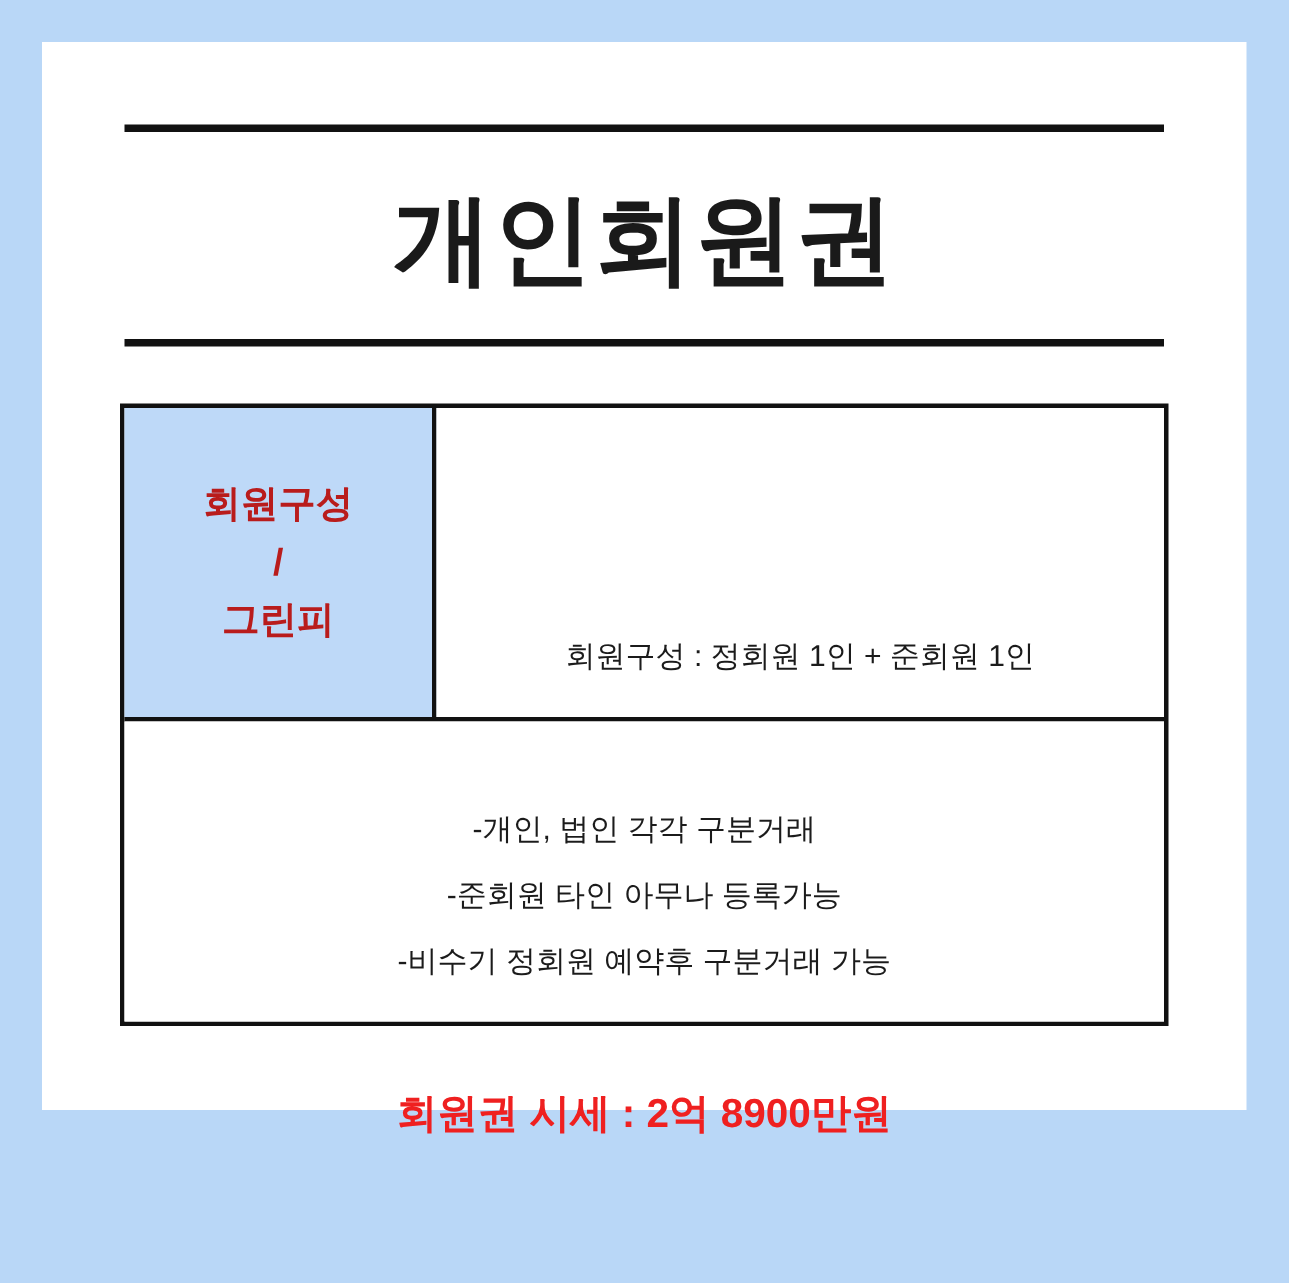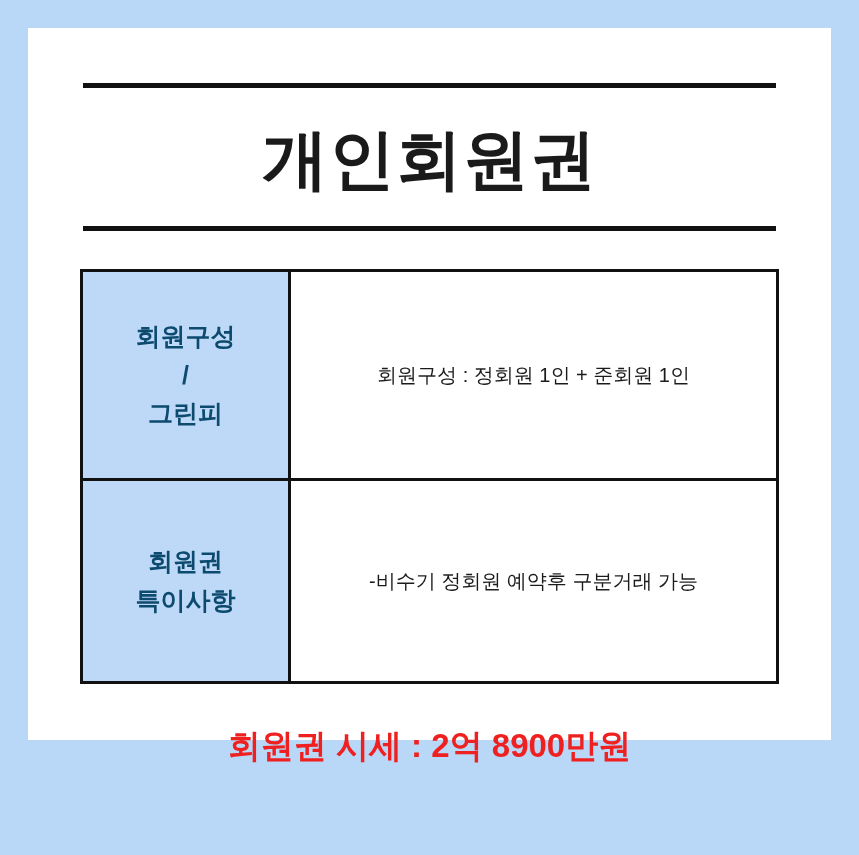--- a/index.html
+++ b/index.html
@@ -64,49 +64,49 @@
     display: flex;
     flex-direction: column;
     align-items: center;
     justify-content: center;
     box-sizing: border-box;
     padding: 10px 4px;
   }
   .cell-label .lbl-line {
     font-size: 25px;
     font-weight: bold;
-    color: #0c4a6e;
+    color: #b91c1c;
     line-height: 1.55;
     text-align: center;
     white-space: nowrap;
   }
   .cell-body {
     flex: 1;
     background: #ffffff;
     display: flex;
     flex-direction: column;
     align-items: center;
-    justify-content: center;
+    justify-content: flex-end;
     box-sizing: border-box;
     padding: 18px 10px;
   }
   .cell-body .line {
     font-size: 20px;
     color: #1b1b1b;
     line-height: 1.5;
     padding: 7px 0;
     text-align: center;
     white-space: nowrap;
   }
   .row-1 .cell-label, .row-1 .cell-body { height: 206px; }
   .row-2 .cell-label, .row-2 .cell-body { height: 200px; }
   .footer-price {
     margin-top: 40px;
     text-align: center;
-    font-size: 33px;
+    font-size: 27px;
     font-weight: bold;
     color: #ef2020;
     letter-spacing: 0px;
     white-space: nowrap;
   }
 </style>
 </head>
 <body>
 
 <div class="card">
@@ -124,25 +124,23 @@
         <div class="lbl-line">회원구성</div>
         <div class="lbl-line">/</div>
         <div class="lbl-line">그린피</div>
       </div>
       <div class="cell-body">
         <div class="line">회원구성 : 정회원 1인 + 준회원 1인</div>
       </div>
     </div>
 
     <div class="row row-2">
-      <div class="cell-label">
-        <div class="lbl-line">회원권</div>
-        <div class="lbl-line">특이사항</div>
-      </div>
       <div class="cell-body">
+        <div class="line">-개인, 법인 각각 구분거래</div>
+        <div class="line">-준회원 타인 아무나 등록가능</div>
         <div class="line">-비수기 정회원 예약후 구분거래 가능</div>
       </div>
     </div>
 
   </div>
 
   <div class="footer-price">회원권 시세 : 2억 8900만원</div>
 
 </div>
 

